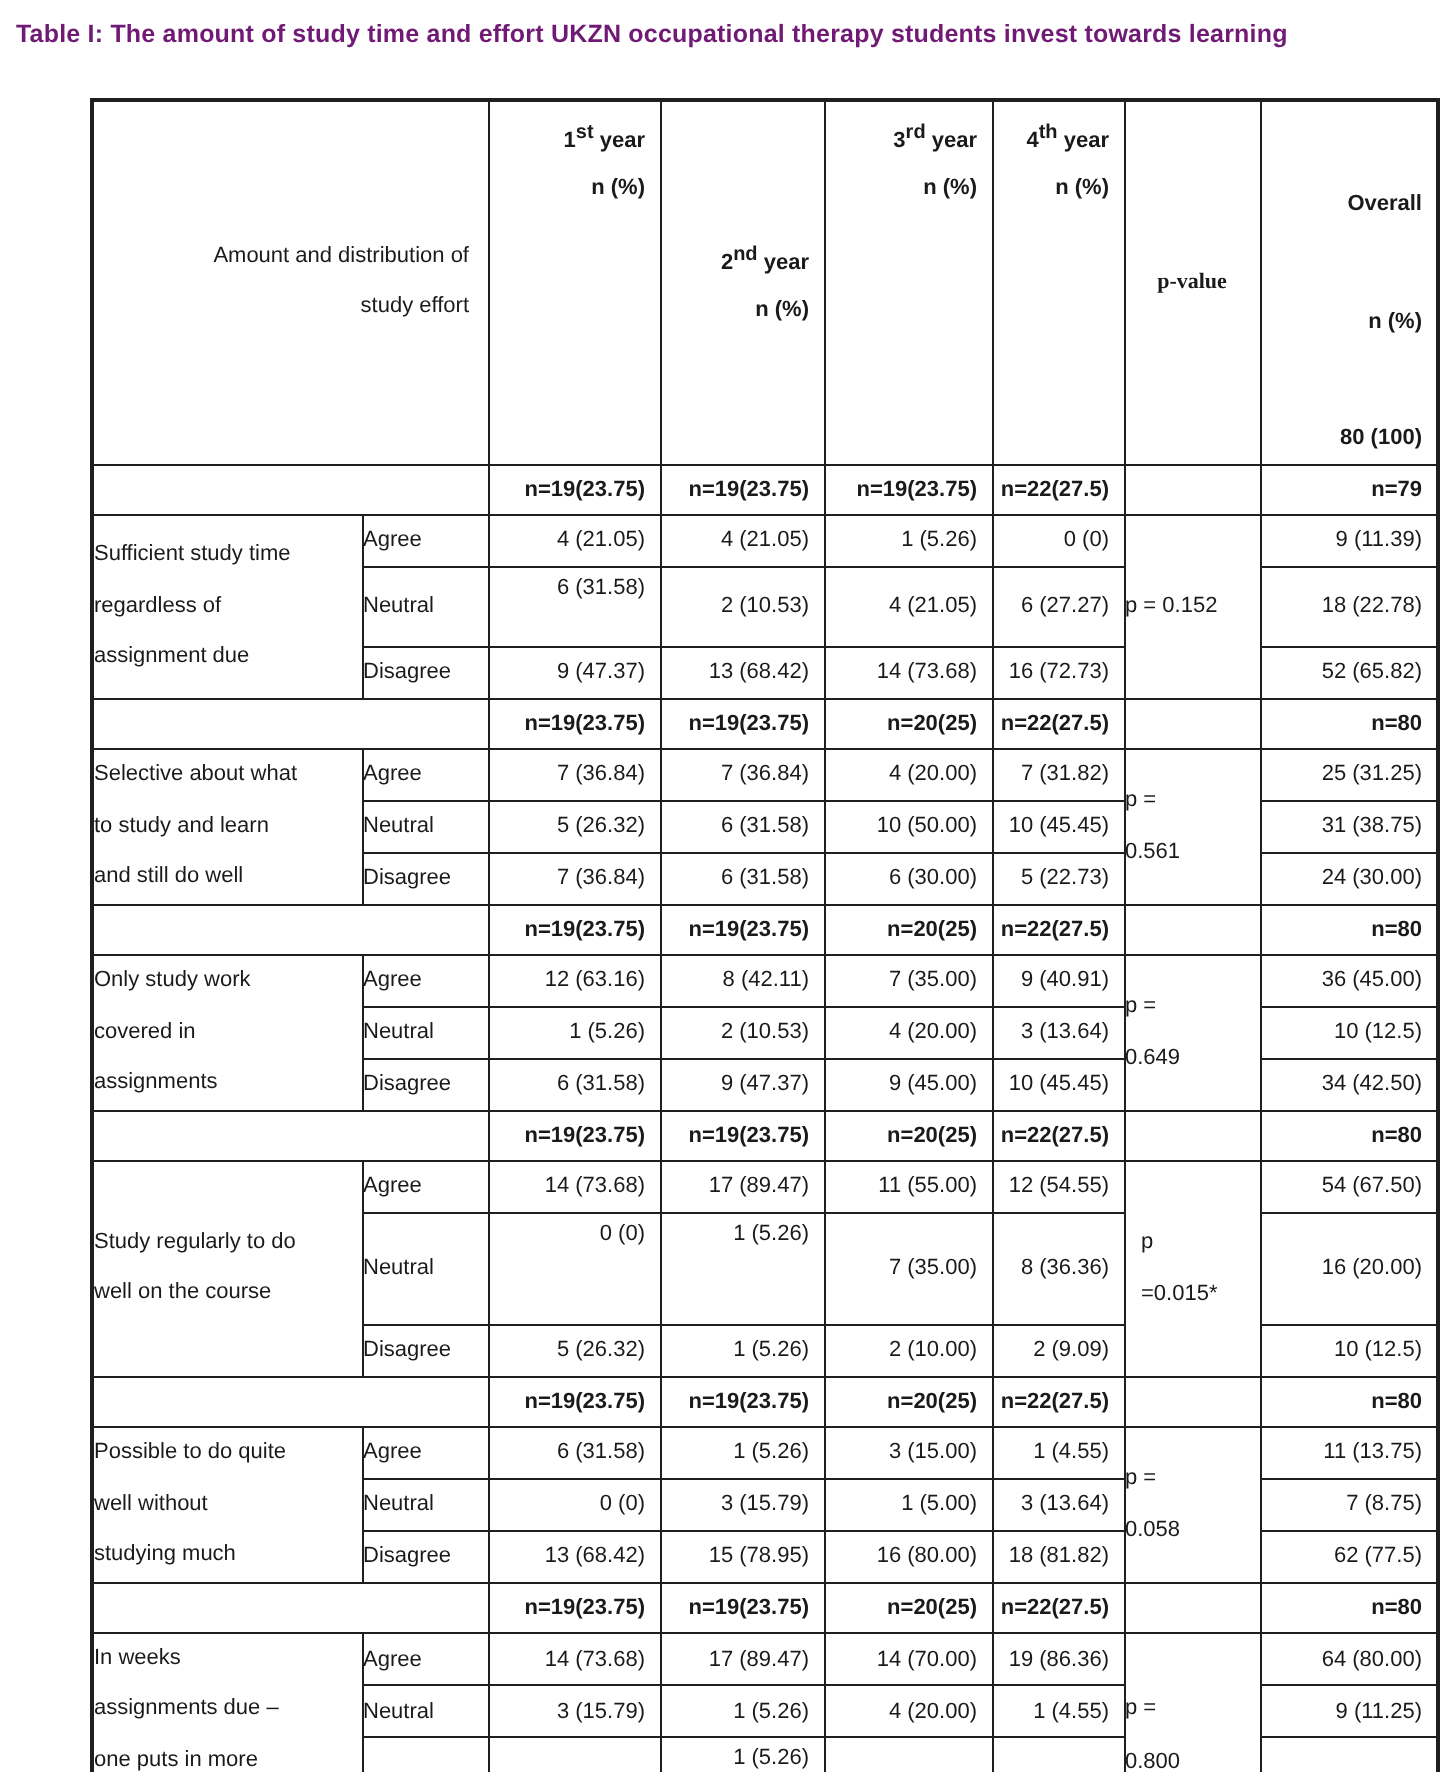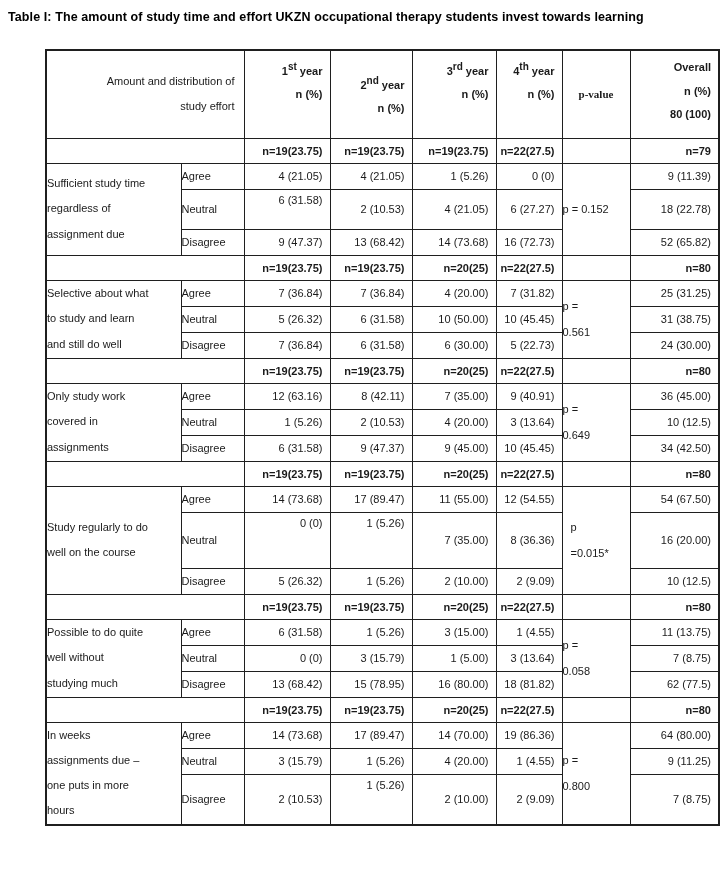--- a/index.html
+++ b/index.html
@@ -8,21 +8,21 @@
     width: 725px;
     height: 886px;
     font-family: "Liberation Sans", "DejaVu Sans", sans-serif;
     color: #1a1a1a;
     overflow: hidden;
   }
   .page { position: relative; width: 725px; height: 886px; background: #fff; }
   .title {
     font-size: 12.5px;
     font-weight: bold;
-    color: #000000;
+    color: #701a75;
     padding: 10px 10px 0 8px;
     letter-spacing: 0.1px;
   }
   table {
     border-collapse: collapse;
     margin: 25px 0 0 45px;
     width: 673px;
     table-layout: fixed;
     border: 2px solid #1f1f1f;
   }
@@ -51,21 +51,21 @@
   th.h-year .yline { line-height: 2.15; }
   th.h-year.mid { vertical-align: middle; padding-top: 2px; }
   th.h-year sup { font-size: 10px; }
   th.h-p { text-align: center; vertical-align: middle; font-weight: bold; font-family: Liberation Serif, serif; }
   th.h-overall {
     text-align: right;
     vertical-align: top;
     padding: 5px 7px 0 0;
     font-weight: bold;
   }
-  th.h-overall div { line-height: 2.15; }
+  th.h-overall div { line-height: 2.15; margin-top: 35px; }
   
   tr.n-row { height: 25px; }
   tr.data-row { height: 26px; }
   td.nrow-val { font-weight: bold; }
   td.num { text-align: right; padding-right: 7px; }
   td.statement {
     text-align: left;
     font-weight: normal;
     padding-right: 9px;
     line-height: 2.3;

